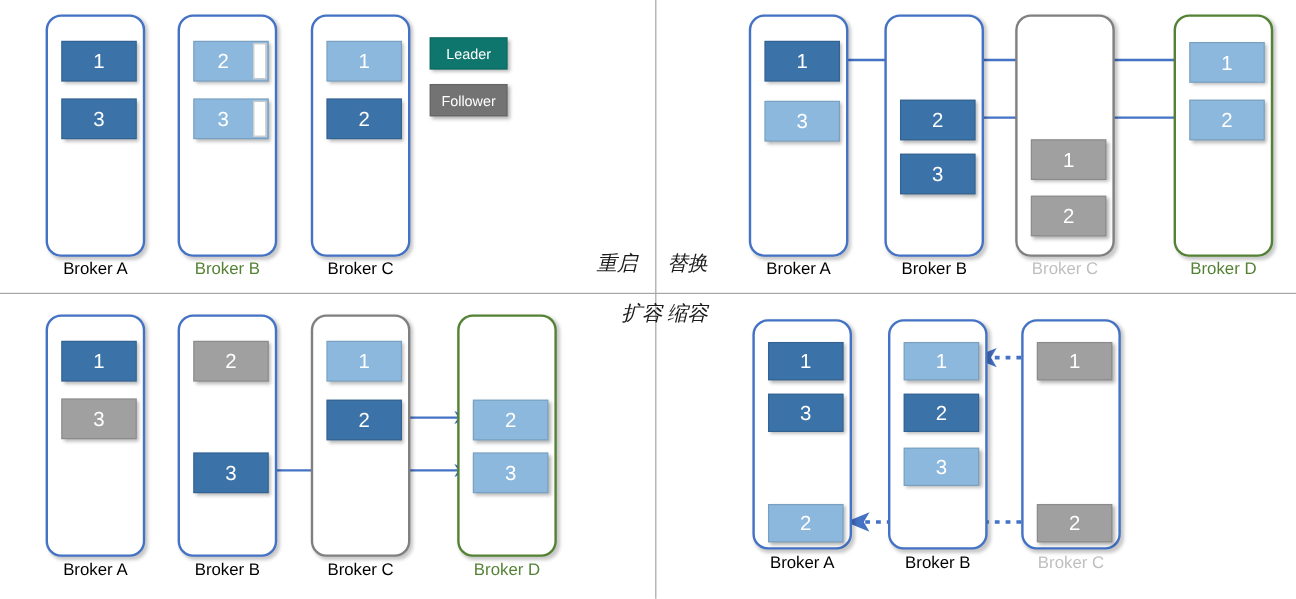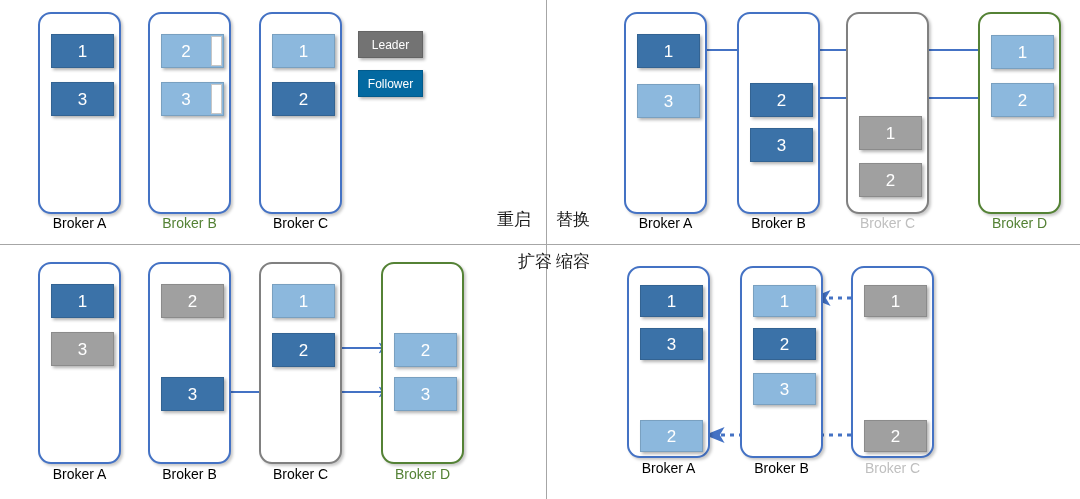--- a/index.html
+++ b/index.html
@@ -18,20 +18,21 @@
 
   
   .cn-label{
     position:absolute;
     font-size:17px;
     color:#1a1a1a;
     font-family:"DejaVu Sans","Liberation Sans",sans-serif;
     font-weight:500;
     letter-spacing:0px;
     white-space:nowrap;
+    font-style:italic;
   }
 
   
   .broker{
     position:absolute;
     box-sizing:border-box;
     background:#ffffff;
     border-radius:13px;
     border:2px solid #4472c4;
     box-shadow:2px 2px 3px rgba(0,0,0,0.22);
@@ -75,22 +76,22 @@
 
   
   .legend-item{
     position:absolute;
     box-sizing:border-box;
     display:flex;align-items:center;justify-content:center;
     color:#ffffff;font-size:12px;
     box-shadow:2px 2px 3px rgba(0,0,0,0.30);
     border:1px solid rgba(0,0,0,0.13);
   }
-  .legend-item.leader{background:#737373;}
-  .legend-item.follower{background:#0369a1;justify-content:center;}
+  .legend-item.leader{background:#0f766e;}
+  .legend-item.follower{background:#737373;justify-content:center;}
 
   
   .arrow-svg{position:absolute;left:0;top:0;width:1080px;height:499px;pointer-events:none;overflow:visible;}
 </style>
 </head>
 <body>
 
 <div id="stage">
 
   <div class="divider-h"></div>

